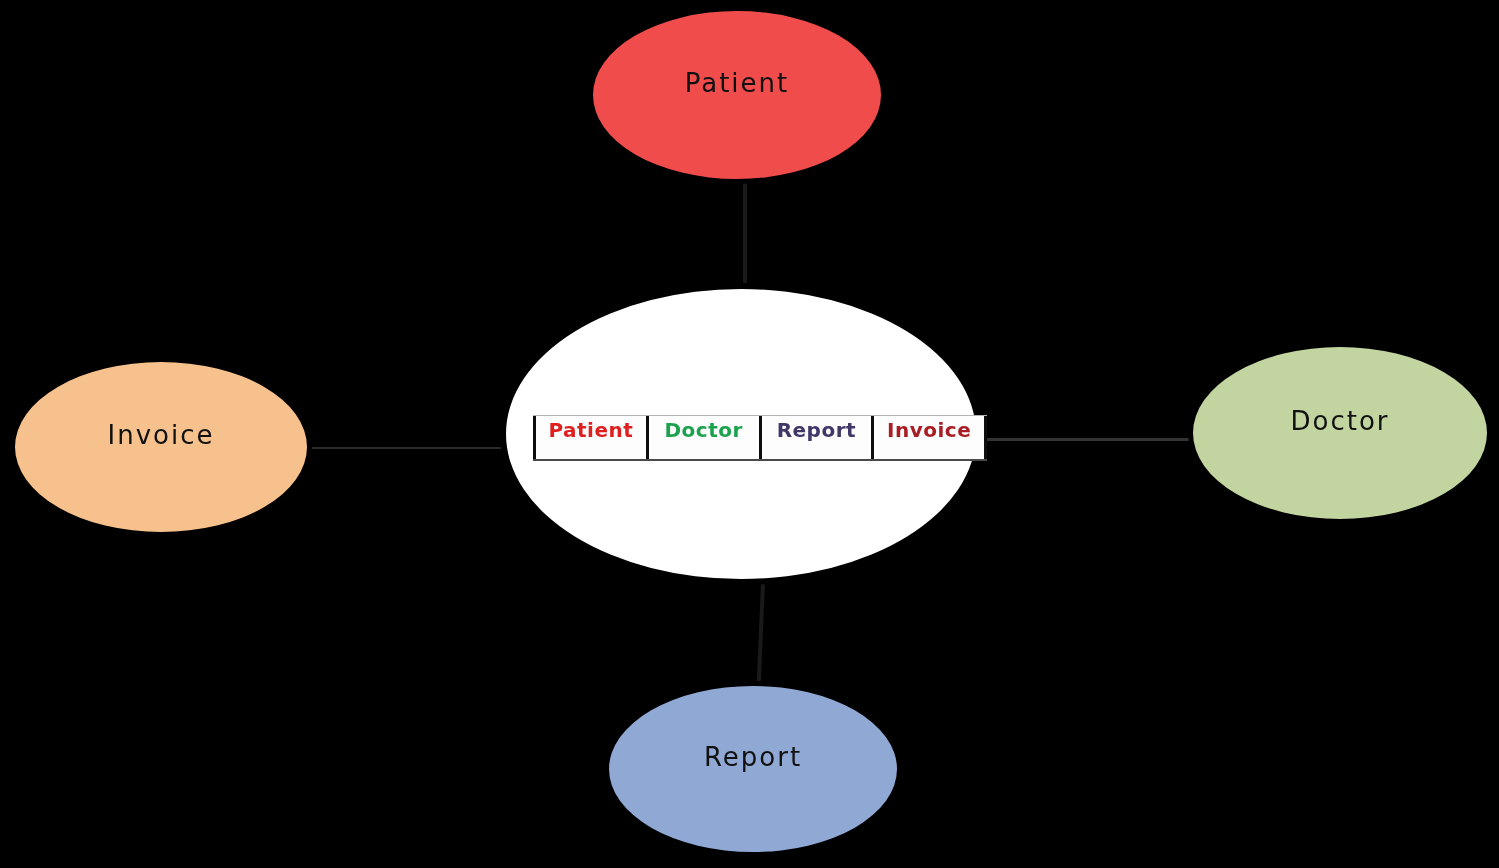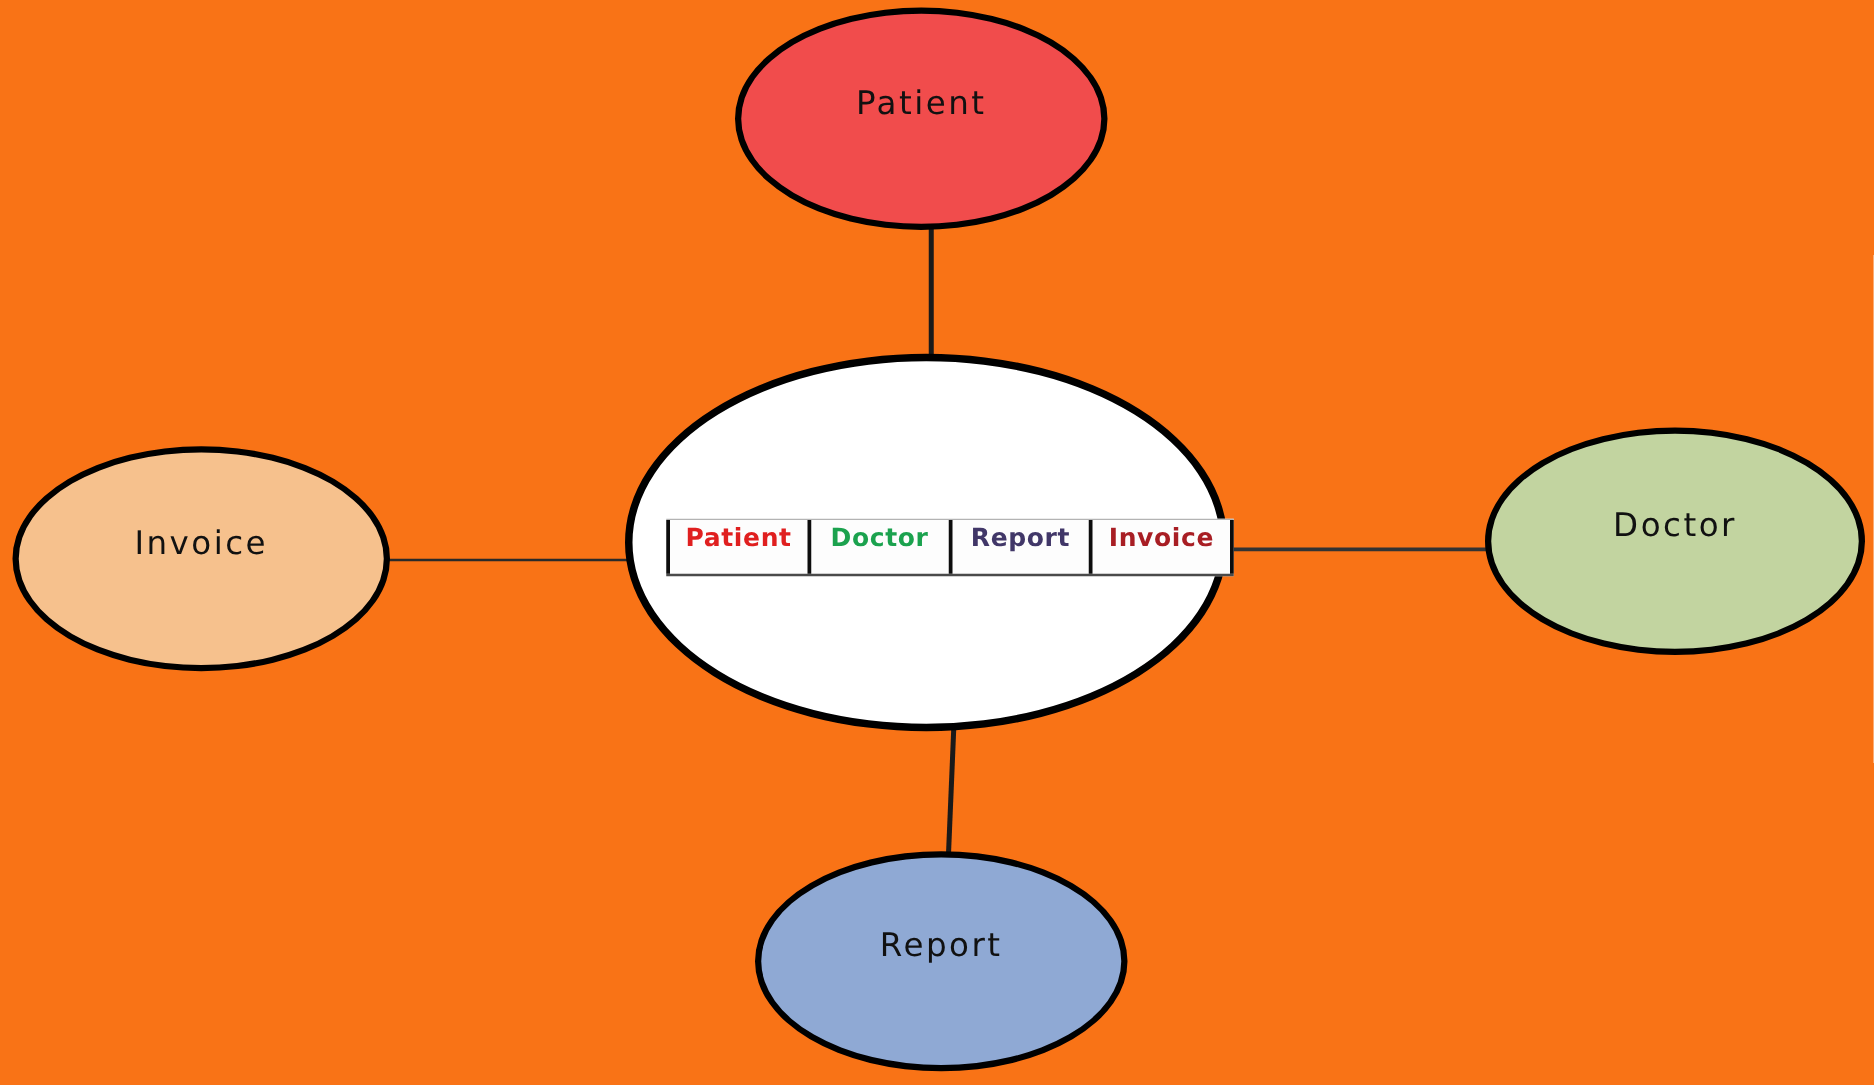--- a/index.html
+++ b/index.html
@@ -5,21 +5,21 @@
   html, body {
     margin: 0;
     padding: 0;
     background: #ffffff;
     font-family: "DejaVu Sans", "Liberation Sans", sans-serif;
   }
   .canvas {
     position: relative;
     width: 1499px;
     height: 868px;
-    background: #f97316;
+    background: #000000;
     overflow: hidden;
   }
   
   .ellipse {
     position: absolute;
     border: 5px solid #000000;
     border-radius: 50%;
     box-sizing: border-box;
     display: flex;
     align-items: center;

